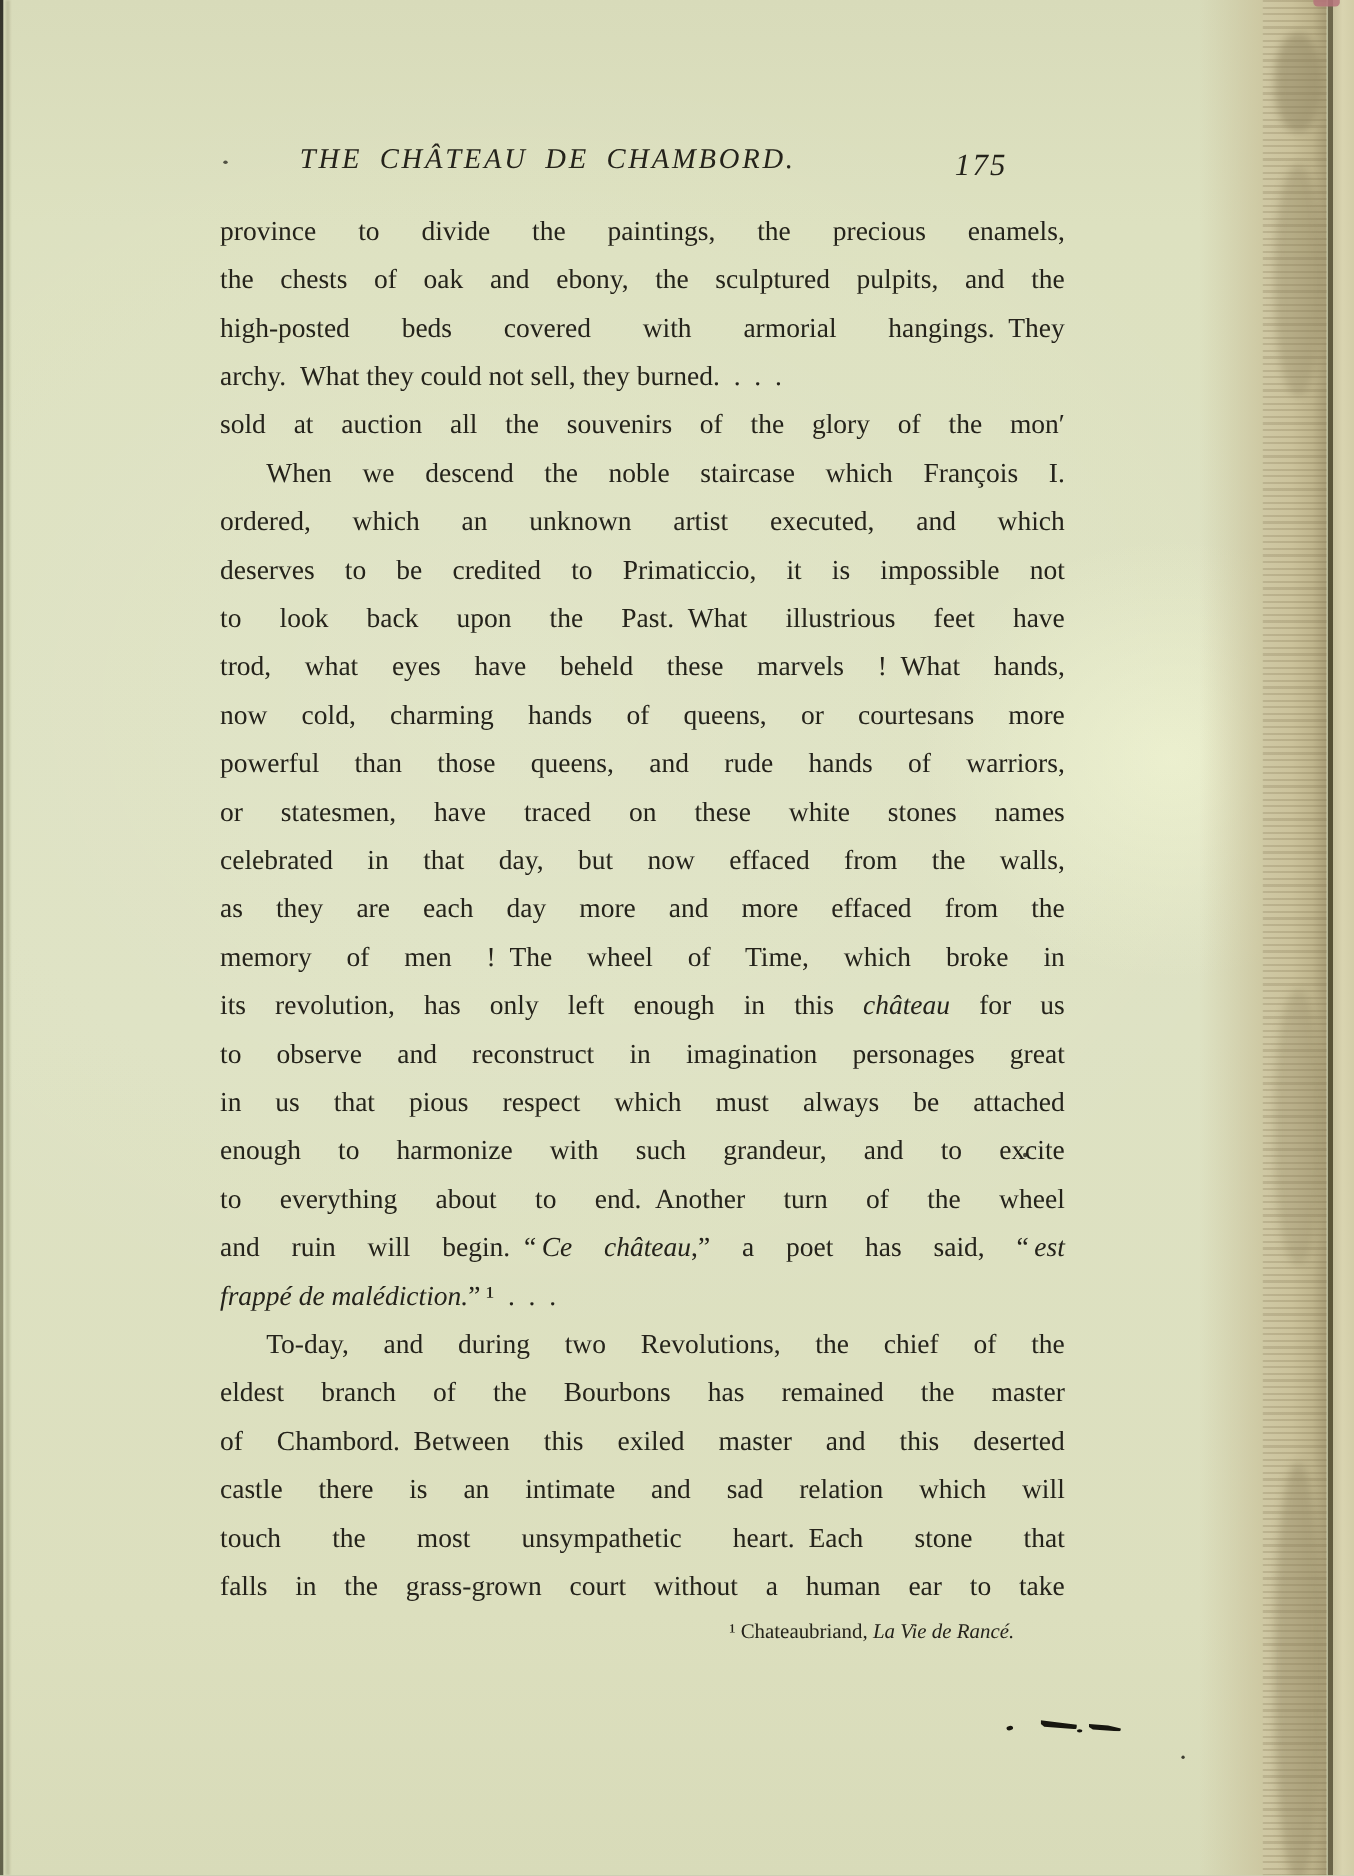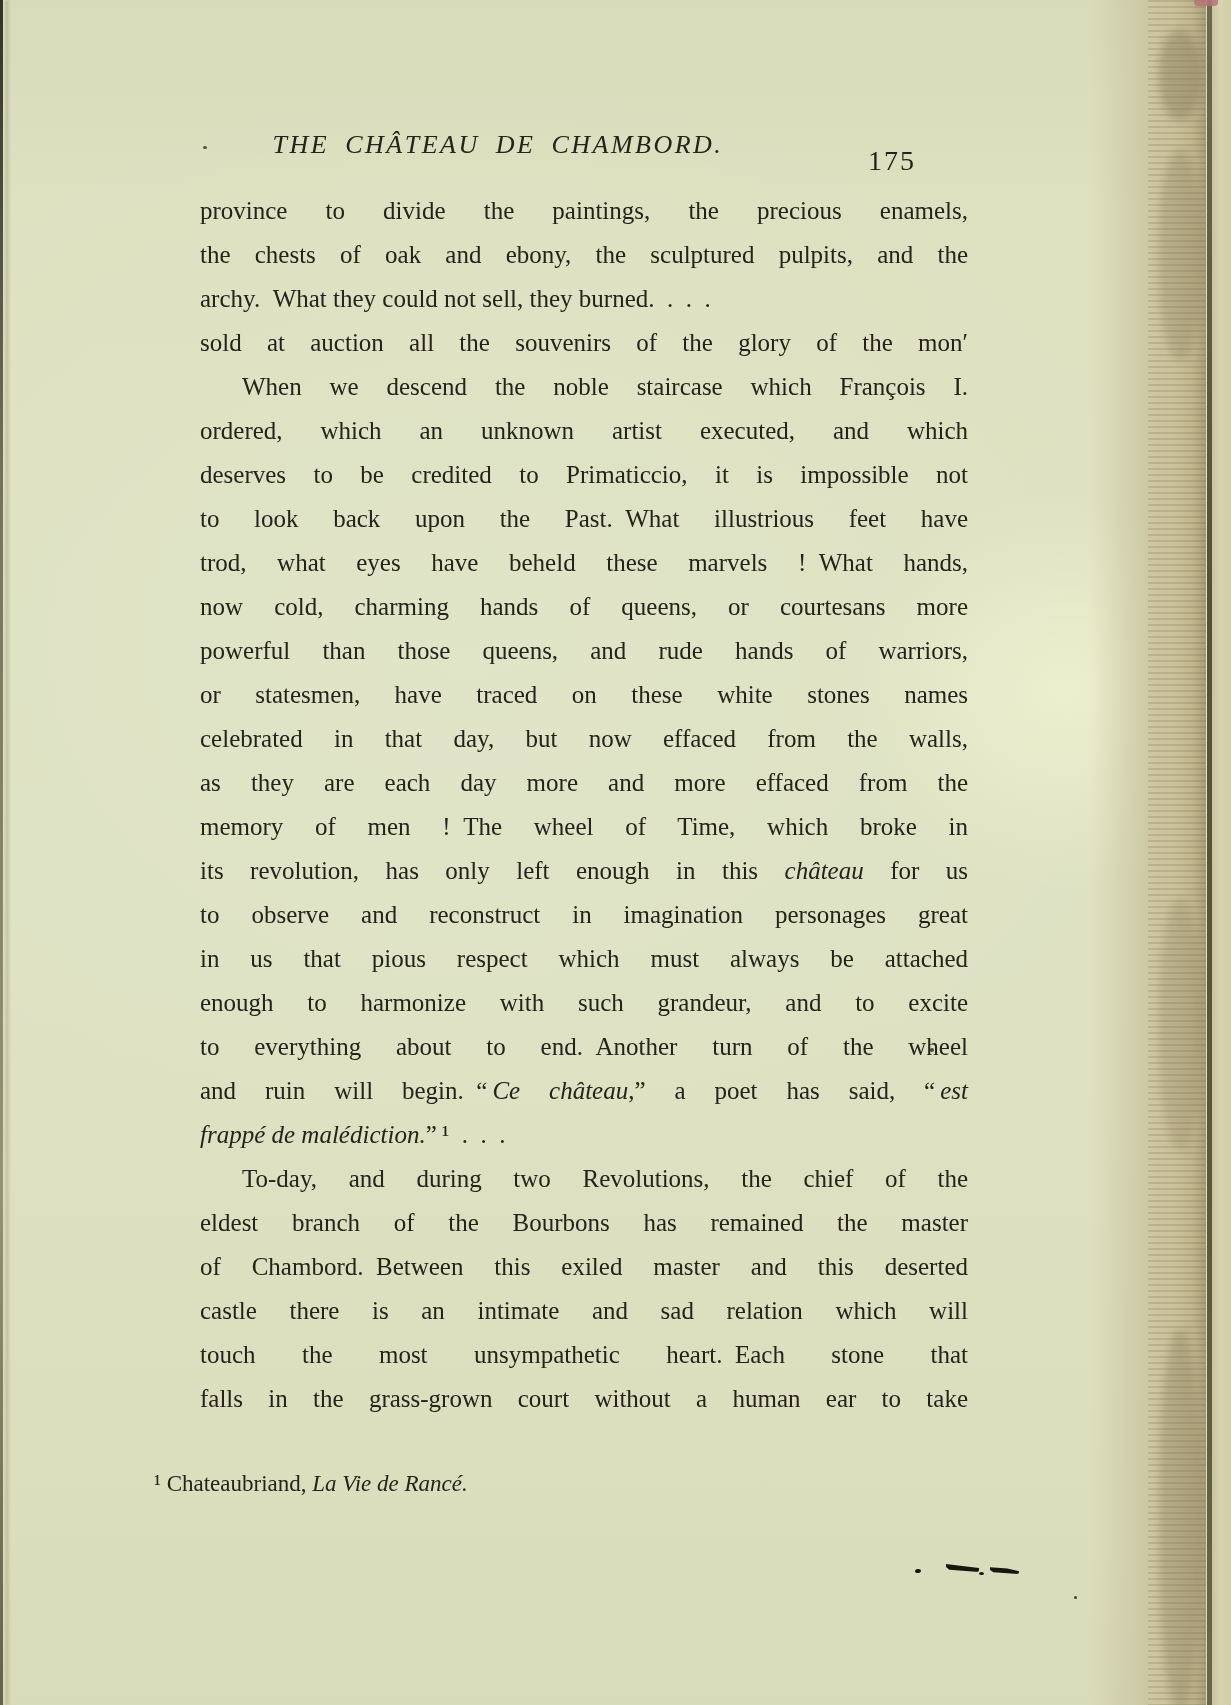--- a/index.html
+++ b/index.html
@@ -18,36 +18,36 @@
   
   .header-row{
     position:absolute;left:154px;top:126px;width:768px;height:44px;
     font-size:26px;line-height:38px;
   }
   .header-title{
     position:absolute;left:0;right:80px;text-align:center;
     letter-spacing:2.5px;word-spacing:7px;white-space:nowrap;font-style:italic;
   }
   .page-number{
-    position:absolute;right:6px;top:16px;font-size:28px;letter-spacing:2px;
+    position:absolute;right:6px;top:6px;font-size:28px;letter-spacing:2px;font-style:italic;
   }
   .body{
     position:absolute;left:154px;top:189px;width:768px;margin-left:46px;
   }
   .line{
     height:44px;line-height:44px;font-size:25px;
     text-align:left;white-space:normal;
     text-justify:inter-word;
   }
   .line.j{text-align:justify;text-align-last:justify;}
   .line.ind{padding-left:42px;}
   .it{font-style:italic;}
   .footnote{
     position:absolute;left:154px;top:1468px;width:768px;
-    font-size:23px;line-height:32px;text-align:left;
+    font-size:19px;line-height:32px;text-align:right;
   }
   
   .fe-fade{position:absolute;top:0;bottom:0;right:81px;width:60px;
     background:linear-gradient(90deg,rgba(205,199,160,0),rgba(202,195,156,.85));}
   .fe-band{position:absolute;top:0;bottom:0;right:25px;width:58px;
     background:
       repeating-linear-gradient(180deg, rgba(108,94,60,.20) 0 2px, rgba(0,0,0,0) 2px 6px),
       linear-gradient(90deg,#cfc8a4 0%,#cbc29b 45%,#bfb58d 78%,#a89d77 100%);}
   .fe-line{position:absolute;top:0;bottom:0;right:19px;width:5px;
     background:linear-gradient(180deg,#6e684c 0%,#555034 35%,#5d5739 70%,#6b6549 100%);}
@@ -84,20 +84,21 @@
 <div class="page">
 
   <div class="header-row">
     <div class="header-title">THE CHÂTEAU DE CHAMBORD.</div>
     <div class="page-number">175</div>
   </div>
 
   <div class="body">
       <div class="line j"><span>province to divide the paintings, the precious enamels,</span></div>
       <div class="line j"><span>the chests of oak and ebony, the sculptured pulpits, and the</span></div>
+      <div class="line j"><span>high-posted beds covered with armorial hangings. They</span></div>
       <div class="line"><span>archy. What they could not sell, they burned. . . .</span></div>
       <div class="line j"><span>sold at auction all the souvenirs of the glory of the mon′</span></div>
       <div class="line j ind"><span>When we descend the noble staircase which François I.</span></div>
       <div class="line j"><span>ordered, which an unknown artist executed, and which</span></div>
       <div class="line j"><span>deserves to be credited to Primaticcio, it is impossible not</span></div>
       <div class="line j"><span>to look back upon the Past. What illustrious feet have</span></div>
       <div class="line j"><span>trod, what eyes have beheld these marvels ! What hands,</span></div>
       <div class="line j"><span>now cold, charming hands of queens, or courtesans more</span></div>
       <div class="line j"><span>powerful than those queens, and rude hands of warriors,</span></div>
       <div class="line j"><span>or statesmen, have traced on these white stones names</span></div>

